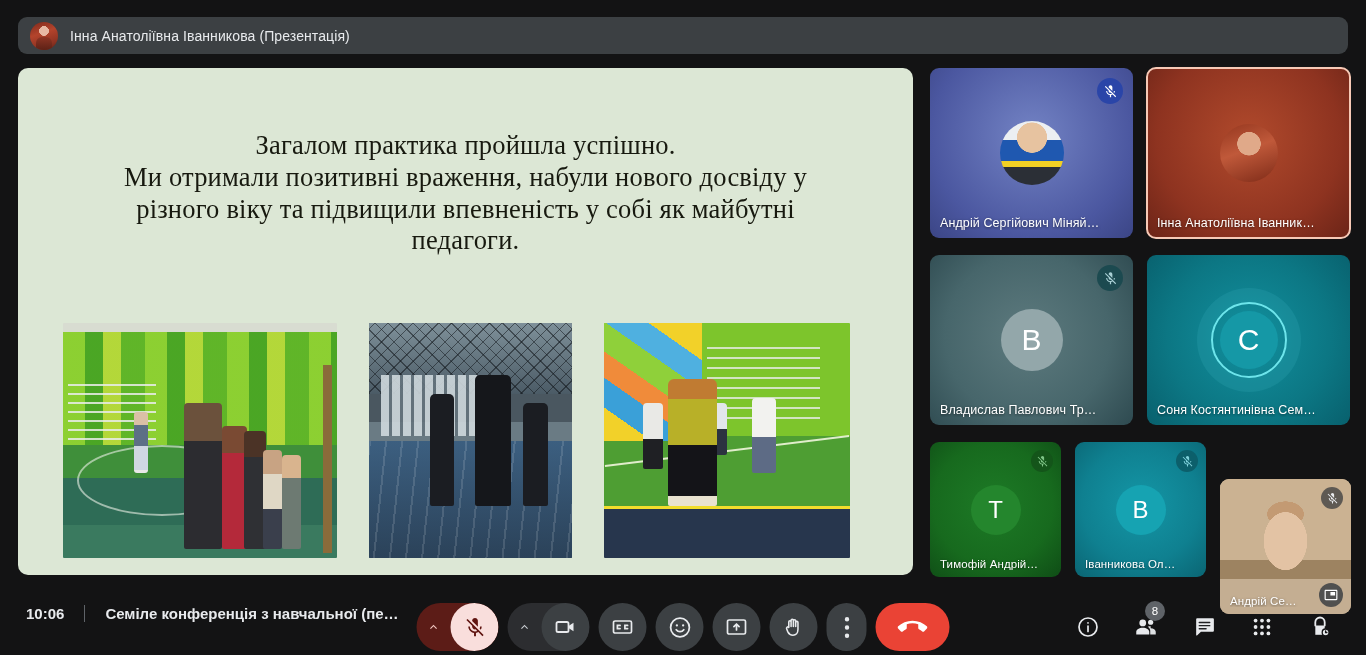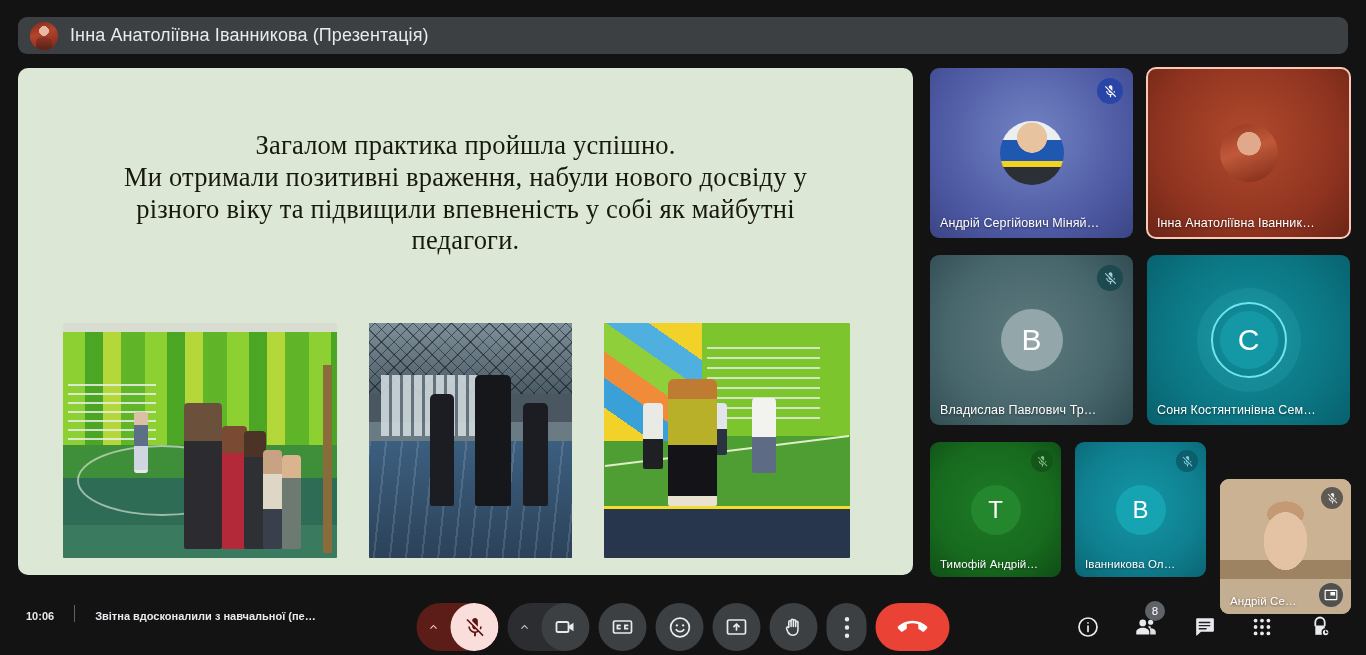--- a/index.html
+++ b/index.html
@@ -23,21 +23,21 @@
     background:
       radial-gradient(circle at 50% 32%, #e8b9a4 0 20%, rgba(0,0,0,0) 21%),
       linear-gradient(160deg, #7d2a1c 0%, #b4442c 40%, #8e3322 75%, #5d2116 100%);
     flex: none; overflow: hidden; position: relative;
   }
   .presenter-avatar::after {
     content:""; position:absolute; left:50%; top:56%; transform:translateX(-50%);
     width:16px; height:14px; border-radius:6px 6px 3px 3px;
     background: linear-gradient(180deg,#8d3524,#5a2015);
   }
-  .presenter-name { color: #e8eaed; font-size: 18px; letter-spacing: .1px; }
+  .presenter-name { color: #e8eaed; font-size: 14px; letter-spacing: .1px; }
 
   
   .stage {
     position: absolute; left: 18px; top: 68px;
     width: 895px; height: 507px;
     background: #dce7d5; border-radius: 10px; overflow: hidden;
   }
   .slide-text {
     position: absolute; left: 40px; top: 62px; width: 815px;
     text-align: center;
@@ -188,22 +188,22 @@
     position: absolute; right: 8px; bottom: 7px;
     width: 24px; height: 24px; border-radius: 50%;
     background: rgba(60,64,67,.85);
     display: flex; align-items: center; justify-content: center;
   }
 
   
   .bottom { position: absolute; left: 0; bottom: 0; width: 1366px; height: 76px; }
   .meta {
     position: absolute; left: 26px; top: 26px;
-    display: flex; align-items: flex-end; gap: 20px;
-    color: #e8eaed; font-size: 11px; font-weight: bold;
+    display: flex; align-items: center; gap: 20px;
+    color: #e8eaed; font-size: 15px; font-weight: bold;
   }
   .meta .sep { width: 1px; height: 17px; background: #5f6368; }
   .meta .title {
     max-width: 300px; white-space: nowrap; overflow: hidden; text-overflow: ellipsis;
   }
 
   .controls {
     position: absolute; left: 50%; top: 24px; transform: translateX(-50%);
     display: flex; align-items: center; gap: 9px;
   }
@@ -383,21 +383,21 @@
         <div class="tile-name">Андрій Се…</div>
       </div>
     </div>
   </div>
 
   <div class="bottom">
 
     <div class="meta">
       <span>10:06</span>
       <span class="sep"></span>
-      <span class="title">Звітна вдосконалили з навчальної (пе…</span>
+      <span class="title">Семіле конференція з навчальної (пе…</span>
     </div>
 
     <div class="controls">
 
       <div class="pill pill-mic">
         <span class="chev">
           <svg width="14" height="14" viewBox="0 0 24 24" fill="#f2c7c2">
               <path d="M7.41 15.41 12 10.83l4.59 4.58L18 14l-6-6-6 6z"></path>
             </svg>
         </span>

